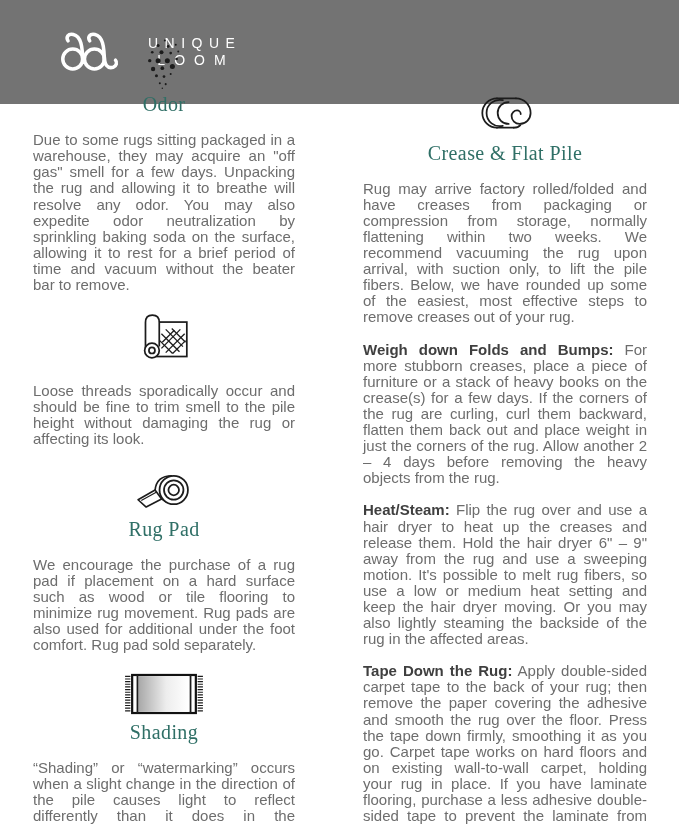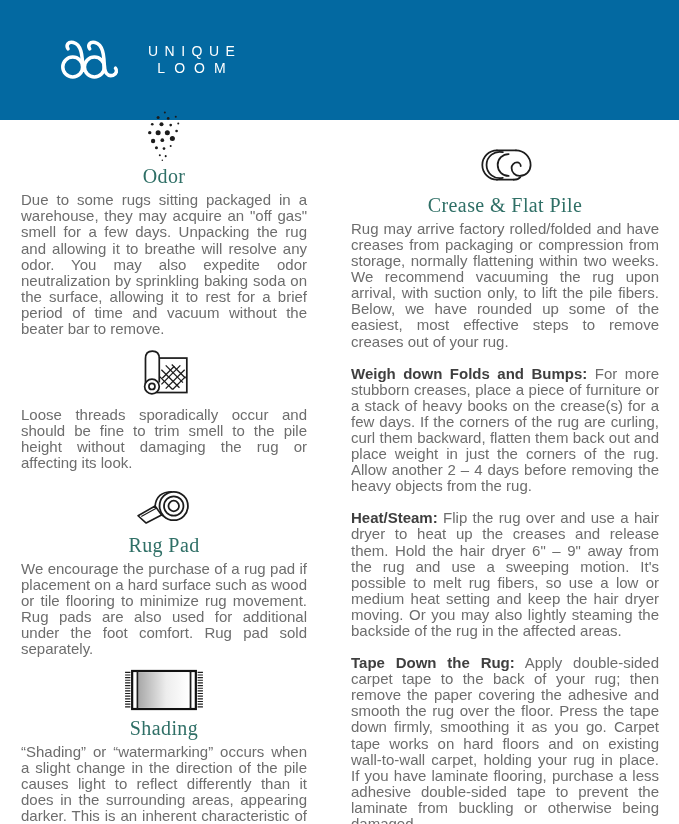--- a/index.html
+++ b/index.html
@@ -1,39 +1,39 @@
 <!DOCTYPE html>
 <html><head>
 <meta charset="utf-8">
 <style>
   html,body{margin:0;padding:0;background:#ffffff;}
   .page{width:679px;height:824px;background:#fff;overflow:hidden;position:relative;
         font-family:"Liberation Sans",sans-serif;}
   
-  .band{height:120px;background:#0369a1;display:flex;align-items:center;
+  .band{height:104px;background:#737373;display:flex;align-items:center;
         padding:0 26px 0 54px;box-sizing:border-box;}
   .brand{display:flex;align-items:center;gap:12px;flex:0 0 auto;}
   .logo-svg{display:block;}
   .brand-text{color:#fff;display:flex;flex-direction:column;align-items:center;line-height:1.25;}
   .brand-l1{font-size:14px;letter-spacing:6.5px;margin-right:-6.5px;}
   .brand-l2{font-size:14px;letter-spacing:9px;margin-right:-9px;}
   .title{flex:1;text-align:center;color:#fff;font-family:"Liberation Serif",serif;
          font-weight:600;font-size:45px;letter-spacing:1px;margin:0 0 6px 0;}
   
   .columns{display:flex;box-sizing:border-box;height:720px;padding:14px 16px 0 17px;align-items:center;}
   .col-left{width:294px;flex:0 0 294px;}
   .divider{width:1px;background:#9C9C9C;margin:10px 17px 0 18px;flex:0 0 1px;}
   .col-right{flex:1;min-width:0;}
   
   .sec{margin-bottom:8px;}
   .icon-slot{display:flex;align-items:center;justify-content:center;margin-bottom:2px;}
   .slot-a{height:54px;}.slot-b{height:58px;}.slot-c{height:52px;}.slot-d{height:50px;}
   .sec h2{font-family:"Liberation Serif",serif;font-weight:500;color:#2F6F66;
           font-size:20px;text-align:center;margin:0 0 3px 0;letter-spacing:0.4px;}
-  .sec p,.tip{font-size:15px;line-height:16.1px;color:#6D6D6D;text-align:justify;margin:4px;}
+  .sec p,.tip{font-size:15px;line-height:16.1px;color:#6D6D6D;text-align:justify;margin:16px;}
   .tip{margin-top:16px;}
   .tip b{color:#3F3F3F;font-weight:700;}
   .ink{stroke:#1c1c1c;}
 </style>
 </head>
 <body>
 
 <div class="page">
 
   <header class="band">

